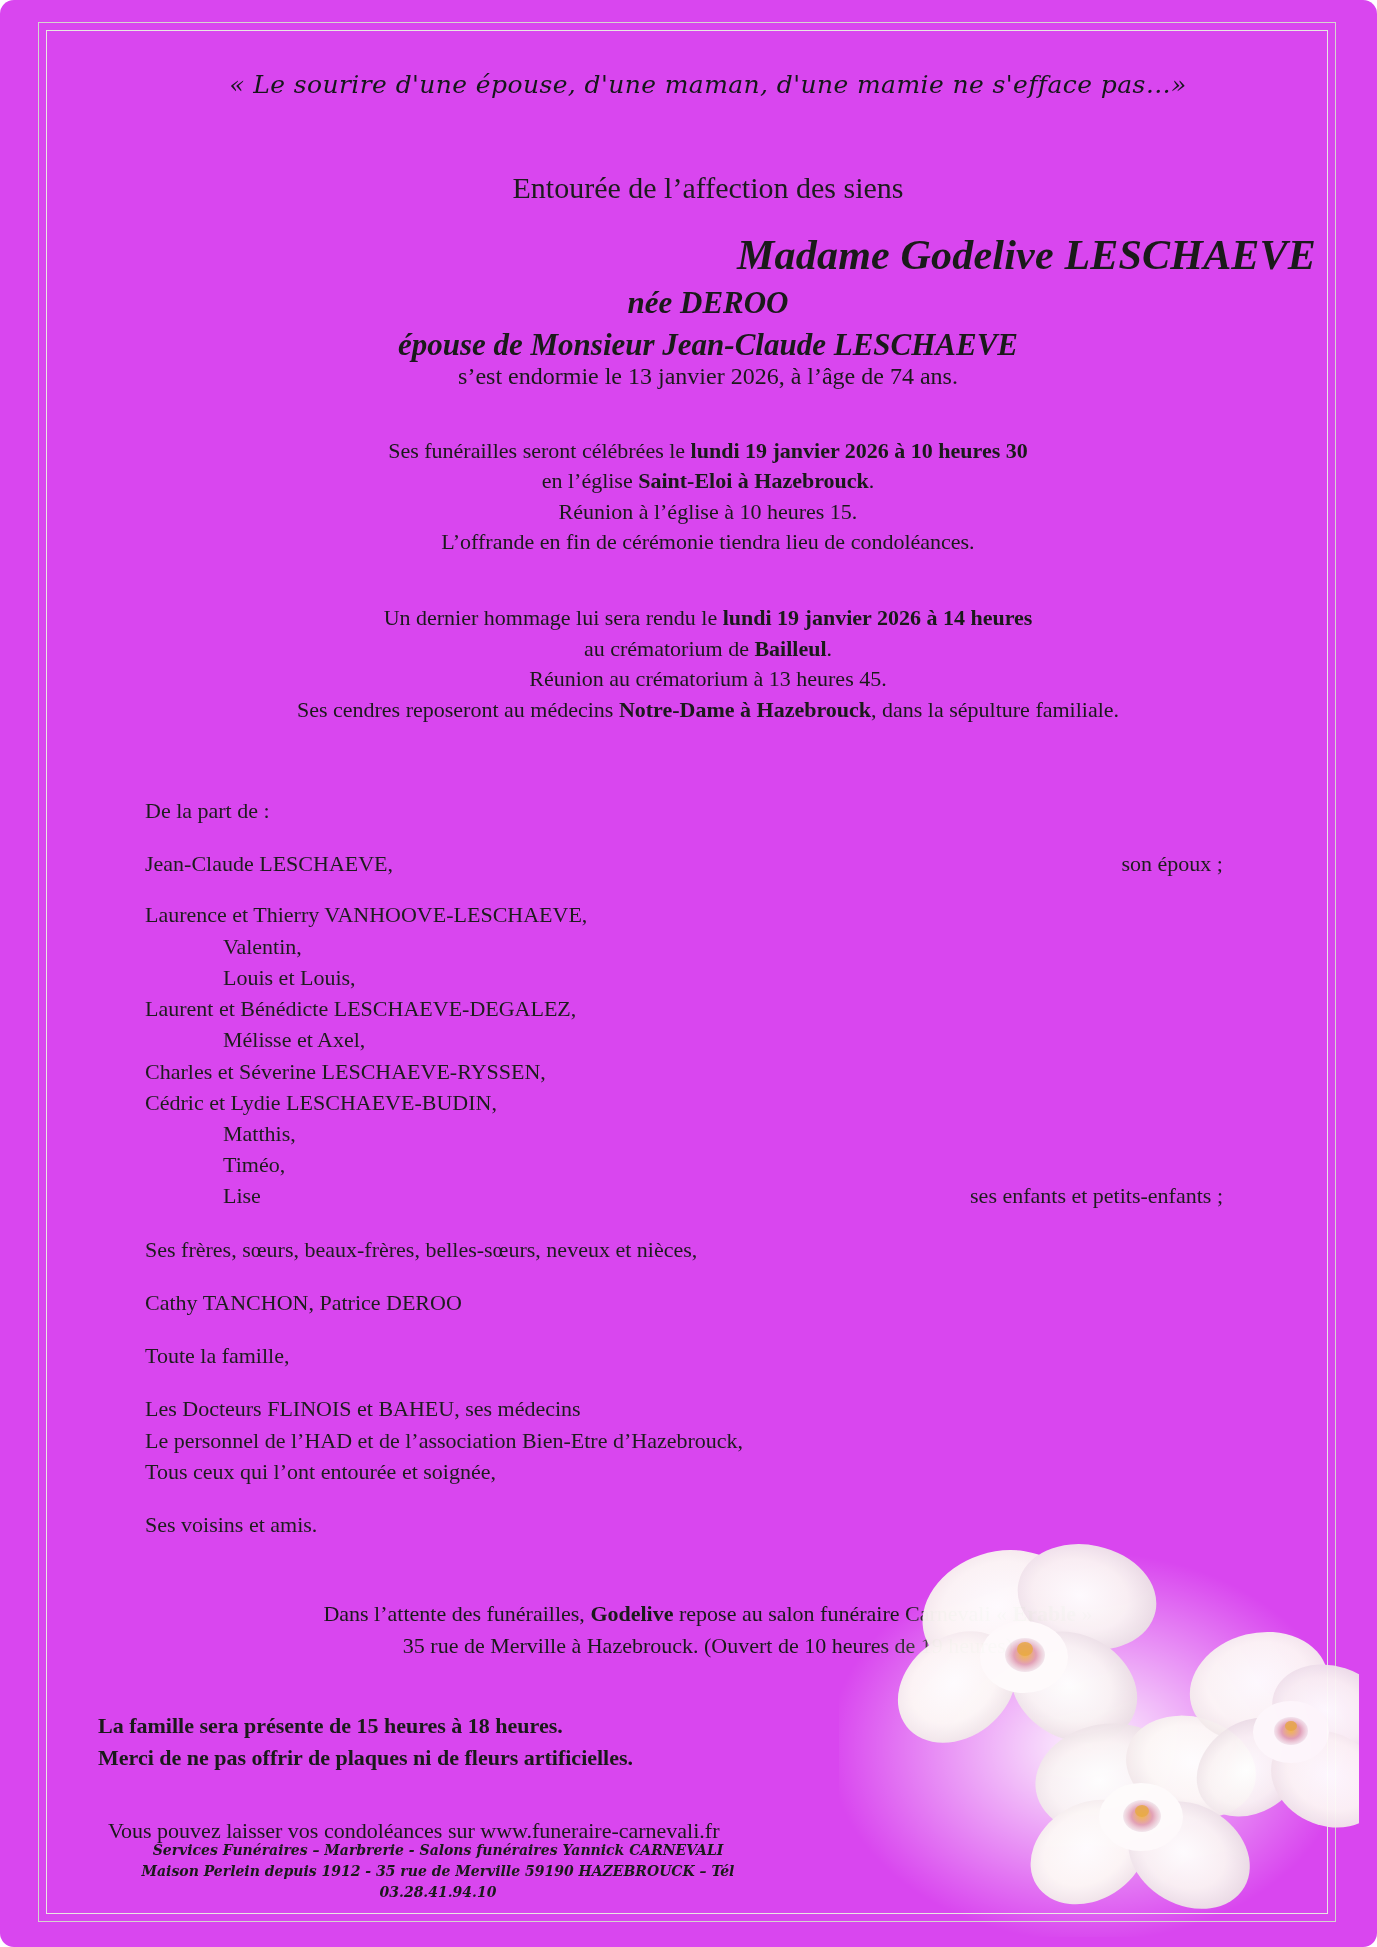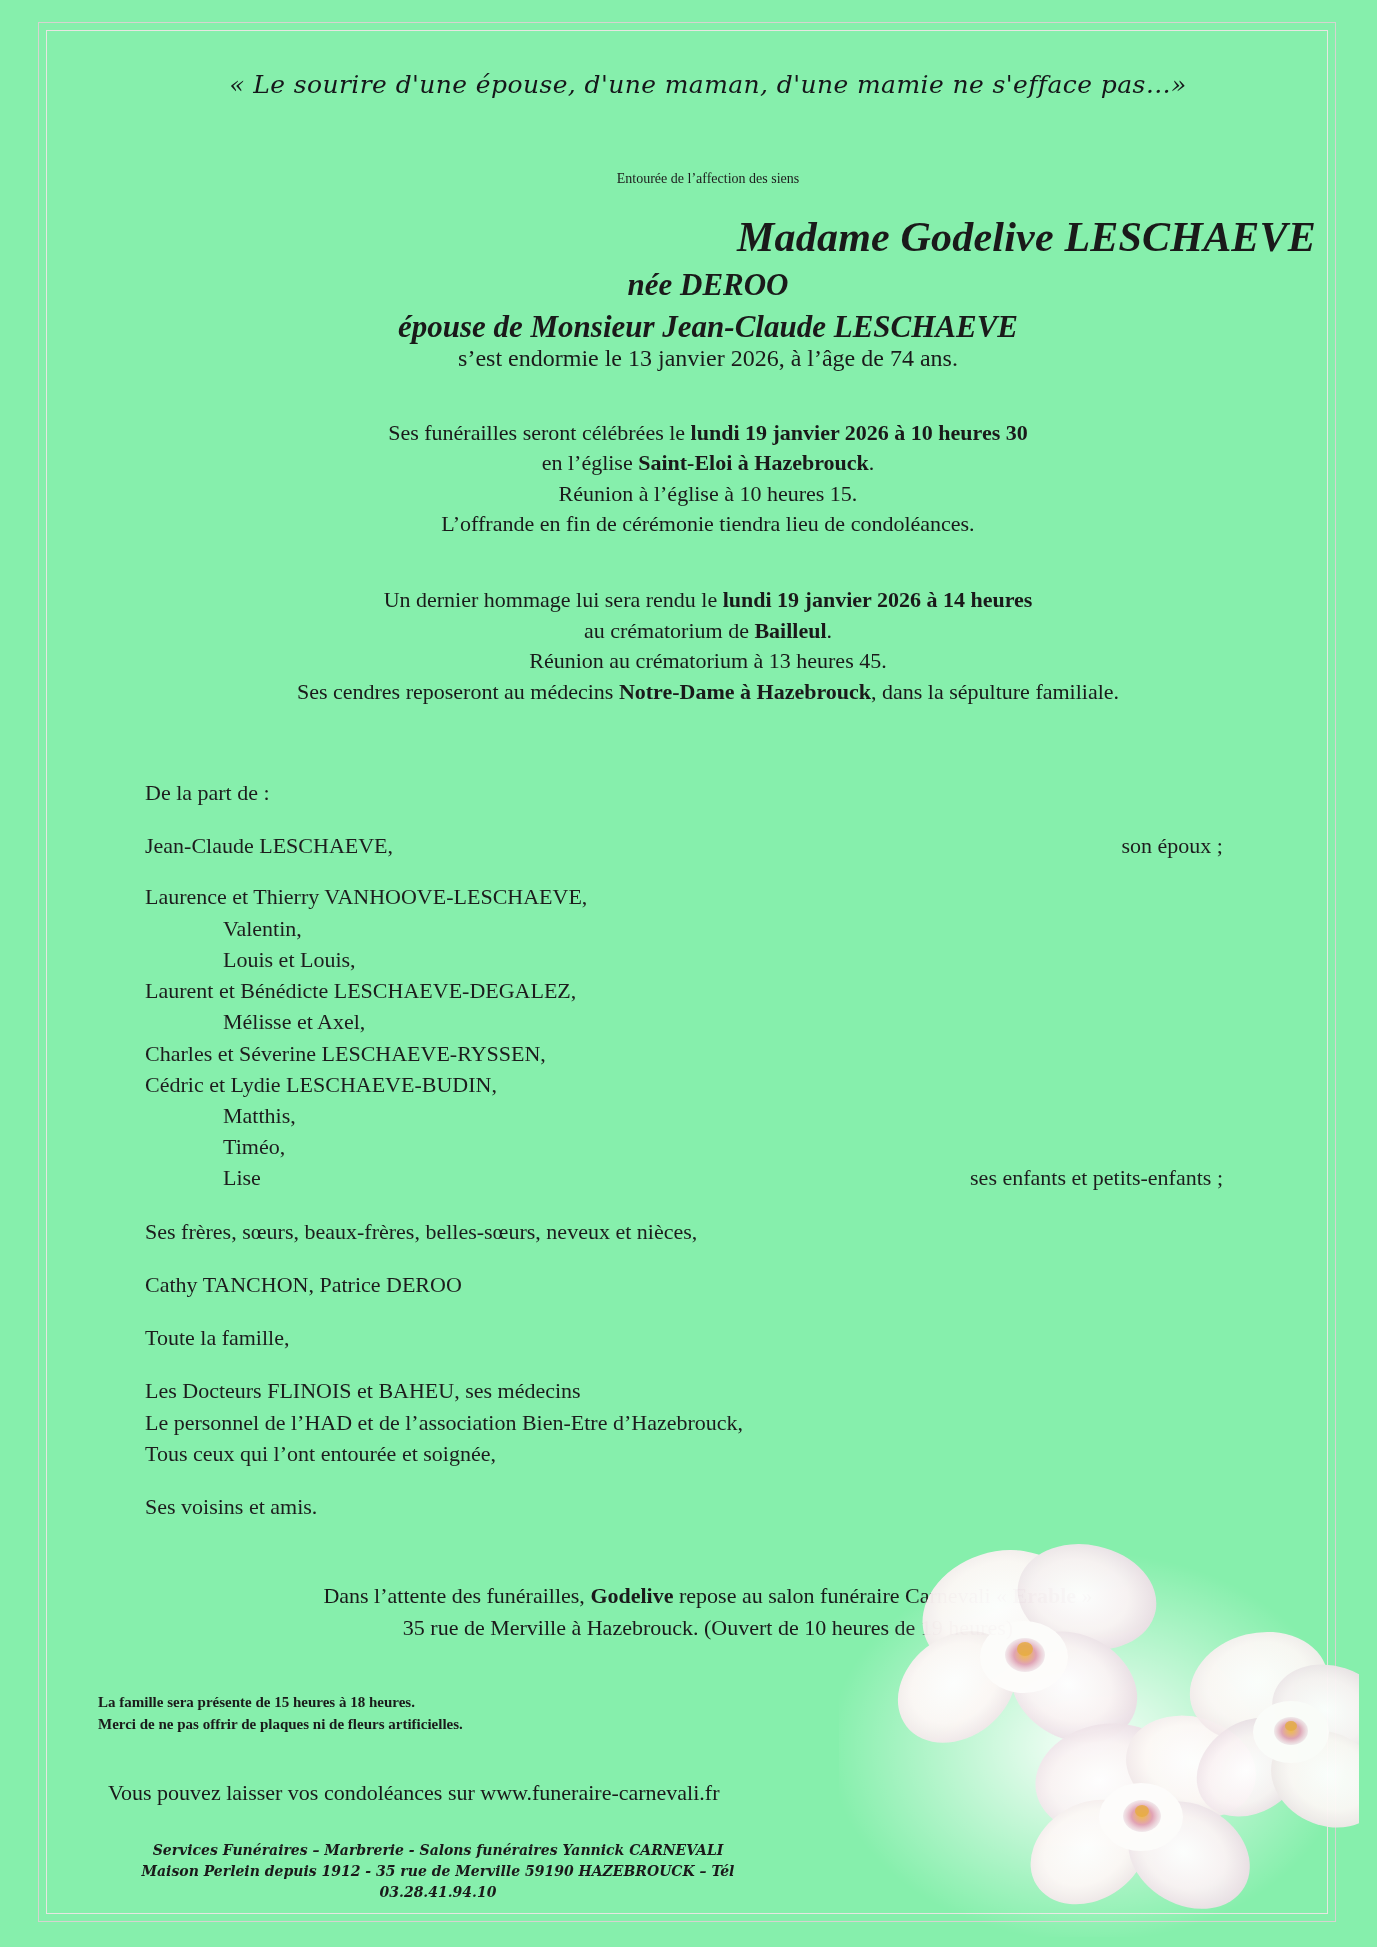--- a/index.html
+++ b/index.html
@@ -13,21 +13,22 @@
     position: relative;
     font-family: "Liberation Serif", serif;
     color: #1a1a1a;
     overflow: hidden;
   }
   .page {
     position: absolute;
     left: 0; top: 0;
     width: 1377px;
     height: 1947px;
-    background: #86efac;
+    background: #d946ef;
+    border-radius: 14px;
   }
   
   .border-outer {
     position: absolute;
     left: 38px; top: 22px;
     width: 1298px;
     height: 1900px;
     border: 1px solid #d6d4d0;
     box-sizing: border-box;
   }
@@ -53,21 +54,21 @@
     font-style: italic;
     font-size: 25px;
     letter-spacing: 0.4px;
     color: #15171a;
     margin-top: 30px;
     margin-left: 40px;
   }
 
   .intro {
     text-align: center;
-    font-size: 14px;
+    font-size: 30px;
     margin-top: 72px;
     margin-left: 40px;
     color: #1c1c1c;
   }
 
   .name-main {
     text-align: right;
     font-weight: bold;
     font-style: italic;
     font-size: 42px;
@@ -137,21 +138,21 @@
     margin-left: 40px;
     text-align: center;
     font-size: 22px;
     line-height: 1.45;
   }
   .salon b { font-weight: bold; }
 
   .notice {
     margin-top: 48px;
     margin-left: 38px;
-    font-size: 15px;
+    font-size: 22px;
     font-weight: bold;
     line-height: 1.45;
   }
 
   .condol {
     margin-top: 44px;
     margin-left: 48px;
     font-size: 22px;
   }
 

